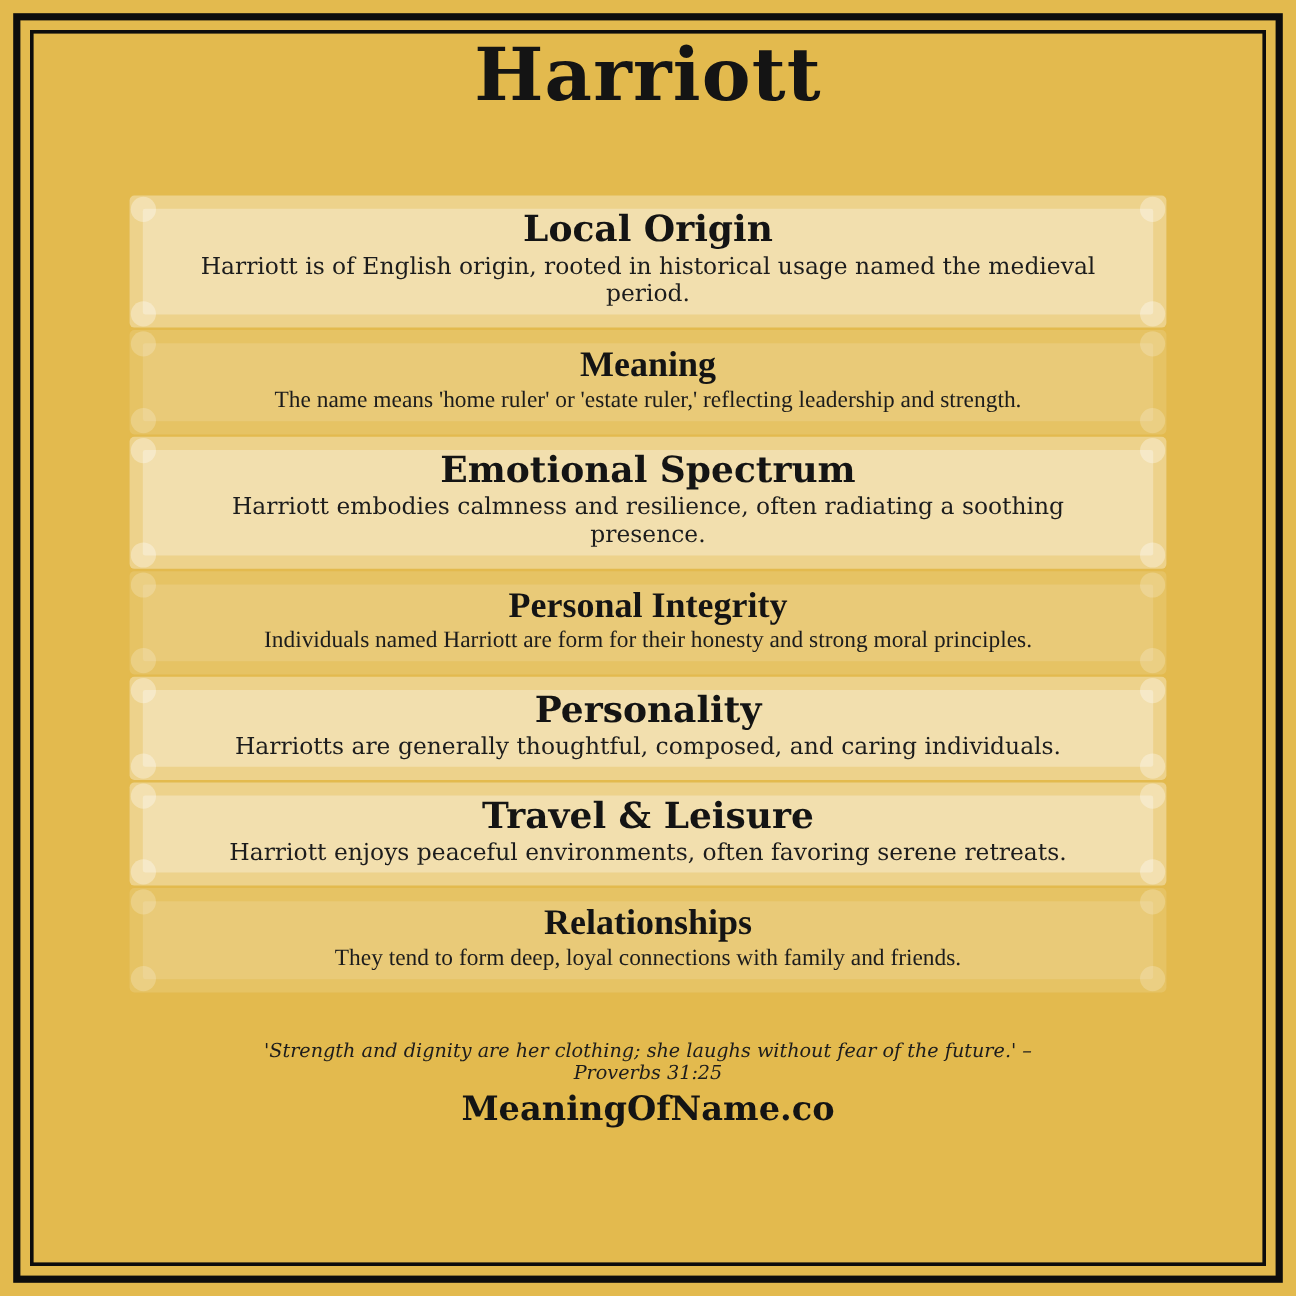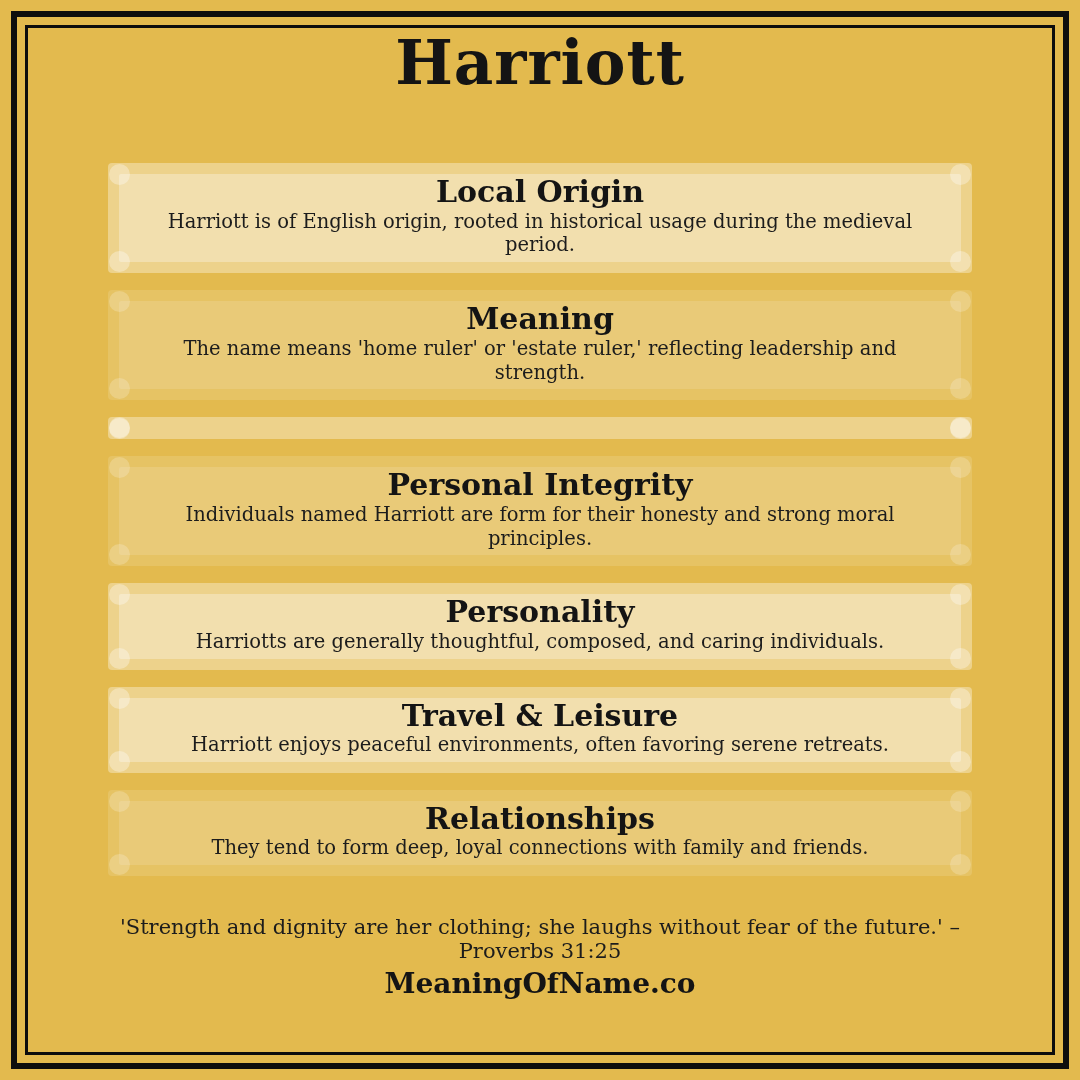--- a/index.html
+++ b/index.html
@@ -33,36 +33,36 @@
     font-weight: bold;
     line-height: 1.2;
     letter-spacing: 1px;
     color: #141414;
   }
   .cards {
     width: 864px;
     margin: 64px auto 0 auto;
     display: flex;
     flex-direction: column;
-    gap: 17px;
+    gap: 2px;
   }
   .card {
     position: relative;
     padding: 11px;
     border-radius: 4px;
   }
   .card.light { background: rgba(255,255,255,0.35); }
   .card.dark  { background: rgba(255,255,255,0.13); }
   .card-inner {
     border-radius: 2px;
     padding: 2px 28px 5px 28px;
     text-align: center;
   }
   .card.light .card-inner { background: rgba(255,255,255,0.30); }
-  .card.dark  .card-inner { background: rgba(255,255,255,0.13); }
+  .card.dark  .card-inner { background: rgba(255,255,255,0.13); font-family: Liberation Serif, serif; }
   .rivet {
     position: absolute;
     width: 21px; height: 21px;
     border-radius: 50%;
     background: rgba(255,255,255,0.32);
   }
   .card.dark .rivet { background: rgba(255,255,255,0.20); }
   .rivet.tl { left: 1px; top: 1px; }
   .rivet.tr { right: 1px; top: 1px; }
   .rivet.bl { left: 1px; bottom: 1px; }
@@ -81,21 +81,22 @@
     color: #1c1c1c;
   }
   .card p.body.narrow { max-width: 770px; }
   footer {
     margin-top: 40px;
     text-align: center;
   }
   .quote {
     margin: 0 auto;
     max-width: 1010px;
-    font-size: 21px;
+    font-style: italic;
+    font-size: 16px;
     line-height: 1.12;
     color: #1c1c1c;
   }
   .brand {
     margin: 4px 0 0 0;
     font-size: 28px;
     font-weight: bold;
     color: #141414;
   }
 </style>
@@ -110,40 +111,44 @@
 
   <main class="cards">
 
     <section class="card light">
       <span class="rivet tl"></span>
       <span class="rivet tr"></span>
       <span class="rivet bl"></span>
       <span class="rivet br"></span>
       <div class="card-inner">
         <h2>Local Origin</h2>
-        <p class="body narrow">Harriott is of English origin, rooted in historical usage during the medieval period.</p>
+        <p class="body narrow">Harriott is of English origin, rooted in historical usage named the medieval period.</p>
       </div>
     </section>
 
     <section class="card dark">
       <span class="rivet tl"></span>
       <span class="rivet tr"></span>
       <span class="rivet bl"></span>
       <span class="rivet br"></span>
       <div class="card-inner">
         <h2>Meaning</h2>
         <p class="body">The name means 'home ruler' or 'estate ruler,' reflecting leadership and strength.</p>
       </div>
     </section>
 
     <section class="card light">
       <span class="rivet tl"></span>
       <span class="rivet tr"></span>
       <span class="rivet bl"></span>
       <span class="rivet br"></span>
+      <div class="card-inner">
+        <h2>Emotional Spectrum</h2>
+        <p class="body">Harriott embodies calmness and resilience, often radiating a soothing presence.</p>
+      </div>
     </section>
 
     <section class="card dark">
       <span class="rivet tl"></span>
       <span class="rivet tr"></span>
       <span class="rivet bl"></span>
       <span class="rivet br"></span>
       <div class="card-inner">
         <h2>Personal Integrity</h2>
         <p class="body narrow">Individuals named Harriott are form for their honesty and strong moral principles.</p>

